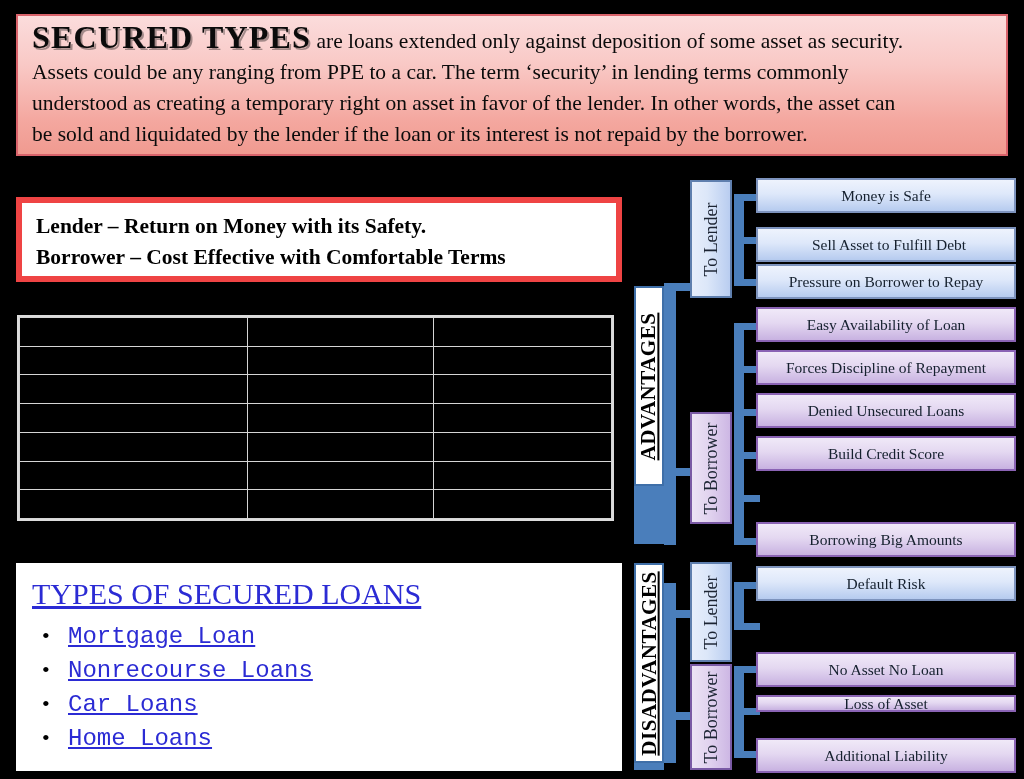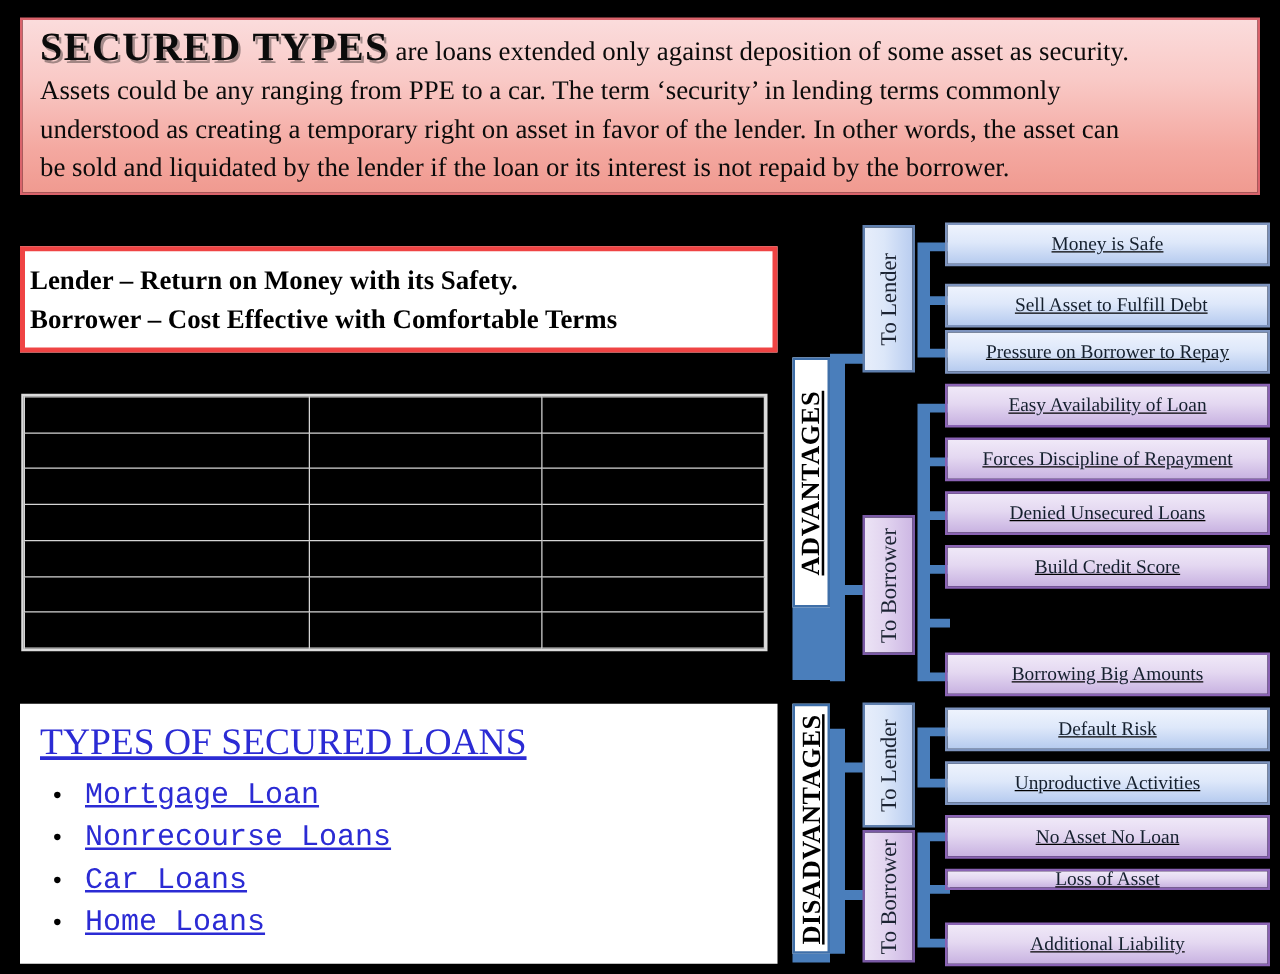--- a/index.html
+++ b/index.html
@@ -21,22 +21,22 @@
   .header-line { text-align: justify; color: #0b0b0b; font-size: 21.5px; line-height: 31px; }
   .header-line.first { text-align: left; }
   .header-title {
     font-size: 32px; font-weight: bold; letter-spacing: 1.2px;
     text-shadow: 2px 2px 0px rgba(0,0,0,0.35);
   }
 
   
   .lb-box {
     position: absolute; left: 16px; top: 197px; width: 606px; height: 85px;
-    background: #ffffff; border: 4px solid #ef4444;
-    padding: 8px 4px;
+    background: #ffffff; border: 6px solid #ef4444;
+    padding: 8px 14px;
   }
   .lb-line { font-size: 21.5px; font-weight: bold; color: #000; line-height: 31px; white-space: nowrap; }
 
   
   .table-wrap {
     position: absolute; left: 17px; top: 315px; width: 597px; height: 206px;
     border: 2px solid #dcdcdc; background: #000;
   }
   table.grid { width: 100%; height: 100%; border-collapse: collapse; table-layout: fixed; }
   table.grid td { border: 1px solid #d5d5d5; background: #000; padding: 0; }
@@ -88,21 +88,21 @@
   }
   .sub-blue > span { font-size: 18px; color: #1c2433; }
   .sub-purple {
     background: linear-gradient(to right, #ece3f5 0%, #e1d3ef 45%, #cdb7e4 100%);
     border: 2px solid #7a5aa5;
   }
   .sub-purple > span { font-size: 18px; color: #1c2433; }
 
   .leaf {
     position: absolute; display: flex; align-items: center; justify-content: center;
-    text-align: center; padding: 0 6px; text-decoration: underline;
+    text-align: center; padding: 0 6px;
   }
   .leaf span { font-size: 15.5px; color: #15202e; line-height: 17px; }
   .leaf.blue {
     background: linear-gradient(to bottom, #eef3fd 0%, #dee8fa 45%, #b6cbef 100%);
     border: 2px solid #7d93bd;
   }
   .leaf.purple {
     background: linear-gradient(to bottom, #f0e9f8 0%, #e4d8f1 45%, #c8b2e1 100%);
     border: 2px solid #8a63b4;
   }
@@ -258,23 +258,20 @@
       <span>To Borrower</span>
     </div>
     <div class="connector" style="left:102px; top:488px; width:10px; height:92px;"></div>
     <div class="connector" style="left:112px; top:488px; width:16px; height:7px;"></div>
     <div class="connector" style="left:112px; top:530px; width:16px; height:7px;"></div>
     <div class="connector" style="left:112px; top:573px; width:16px; height:7px;"></div>
 
     <div class="leaf blue" style="left:124px; top:388px; width:260px; height:35px;">
       <span>Default Risk</span>
       </div>
-    <div class="leaf blue" style="left:124px; top:431px; width:260px; height:35px;">
-      <span>Unproductive Activities</span>
-      </div>
 
     <div class="leaf purple" style="left:124px; top:474px; width:260px; height:35px;">
       <span>No Asset No Loan</span>
       </div>
     <div class="leaf purple" style="left:124px; top:517px; width:260px; height:17px;">
       <span>Loss of Asset</span>
       </div>
     <div class="leaf purple" style="left:124px; top:560px; width:260px; height:35px;">
       <span>Additional Liability</span>
       </div>

